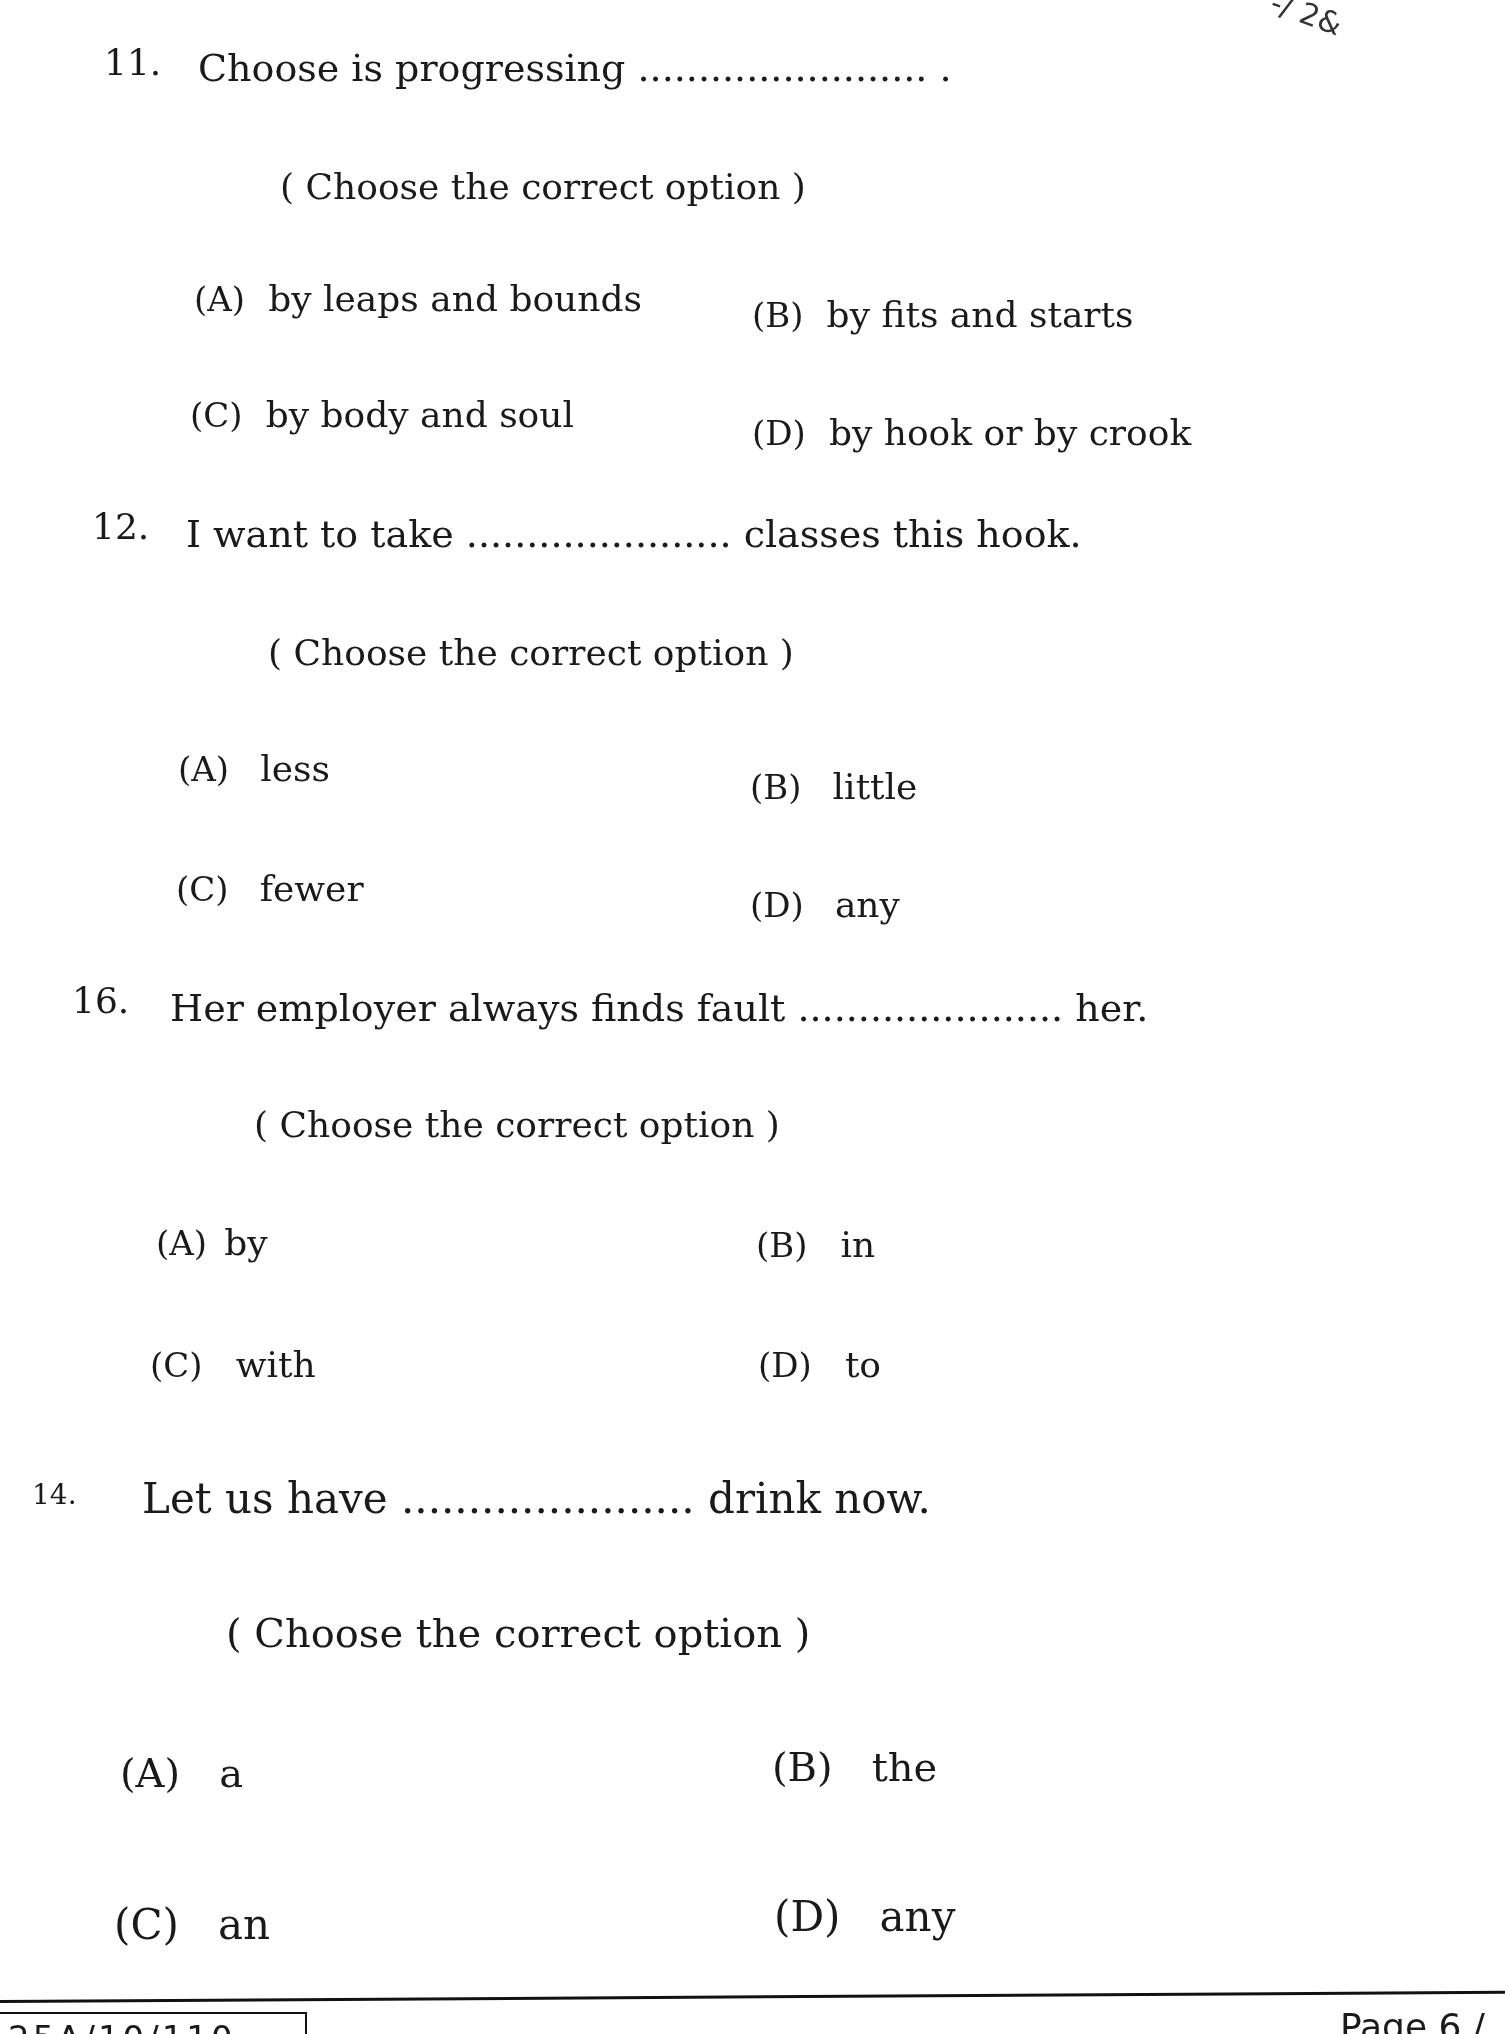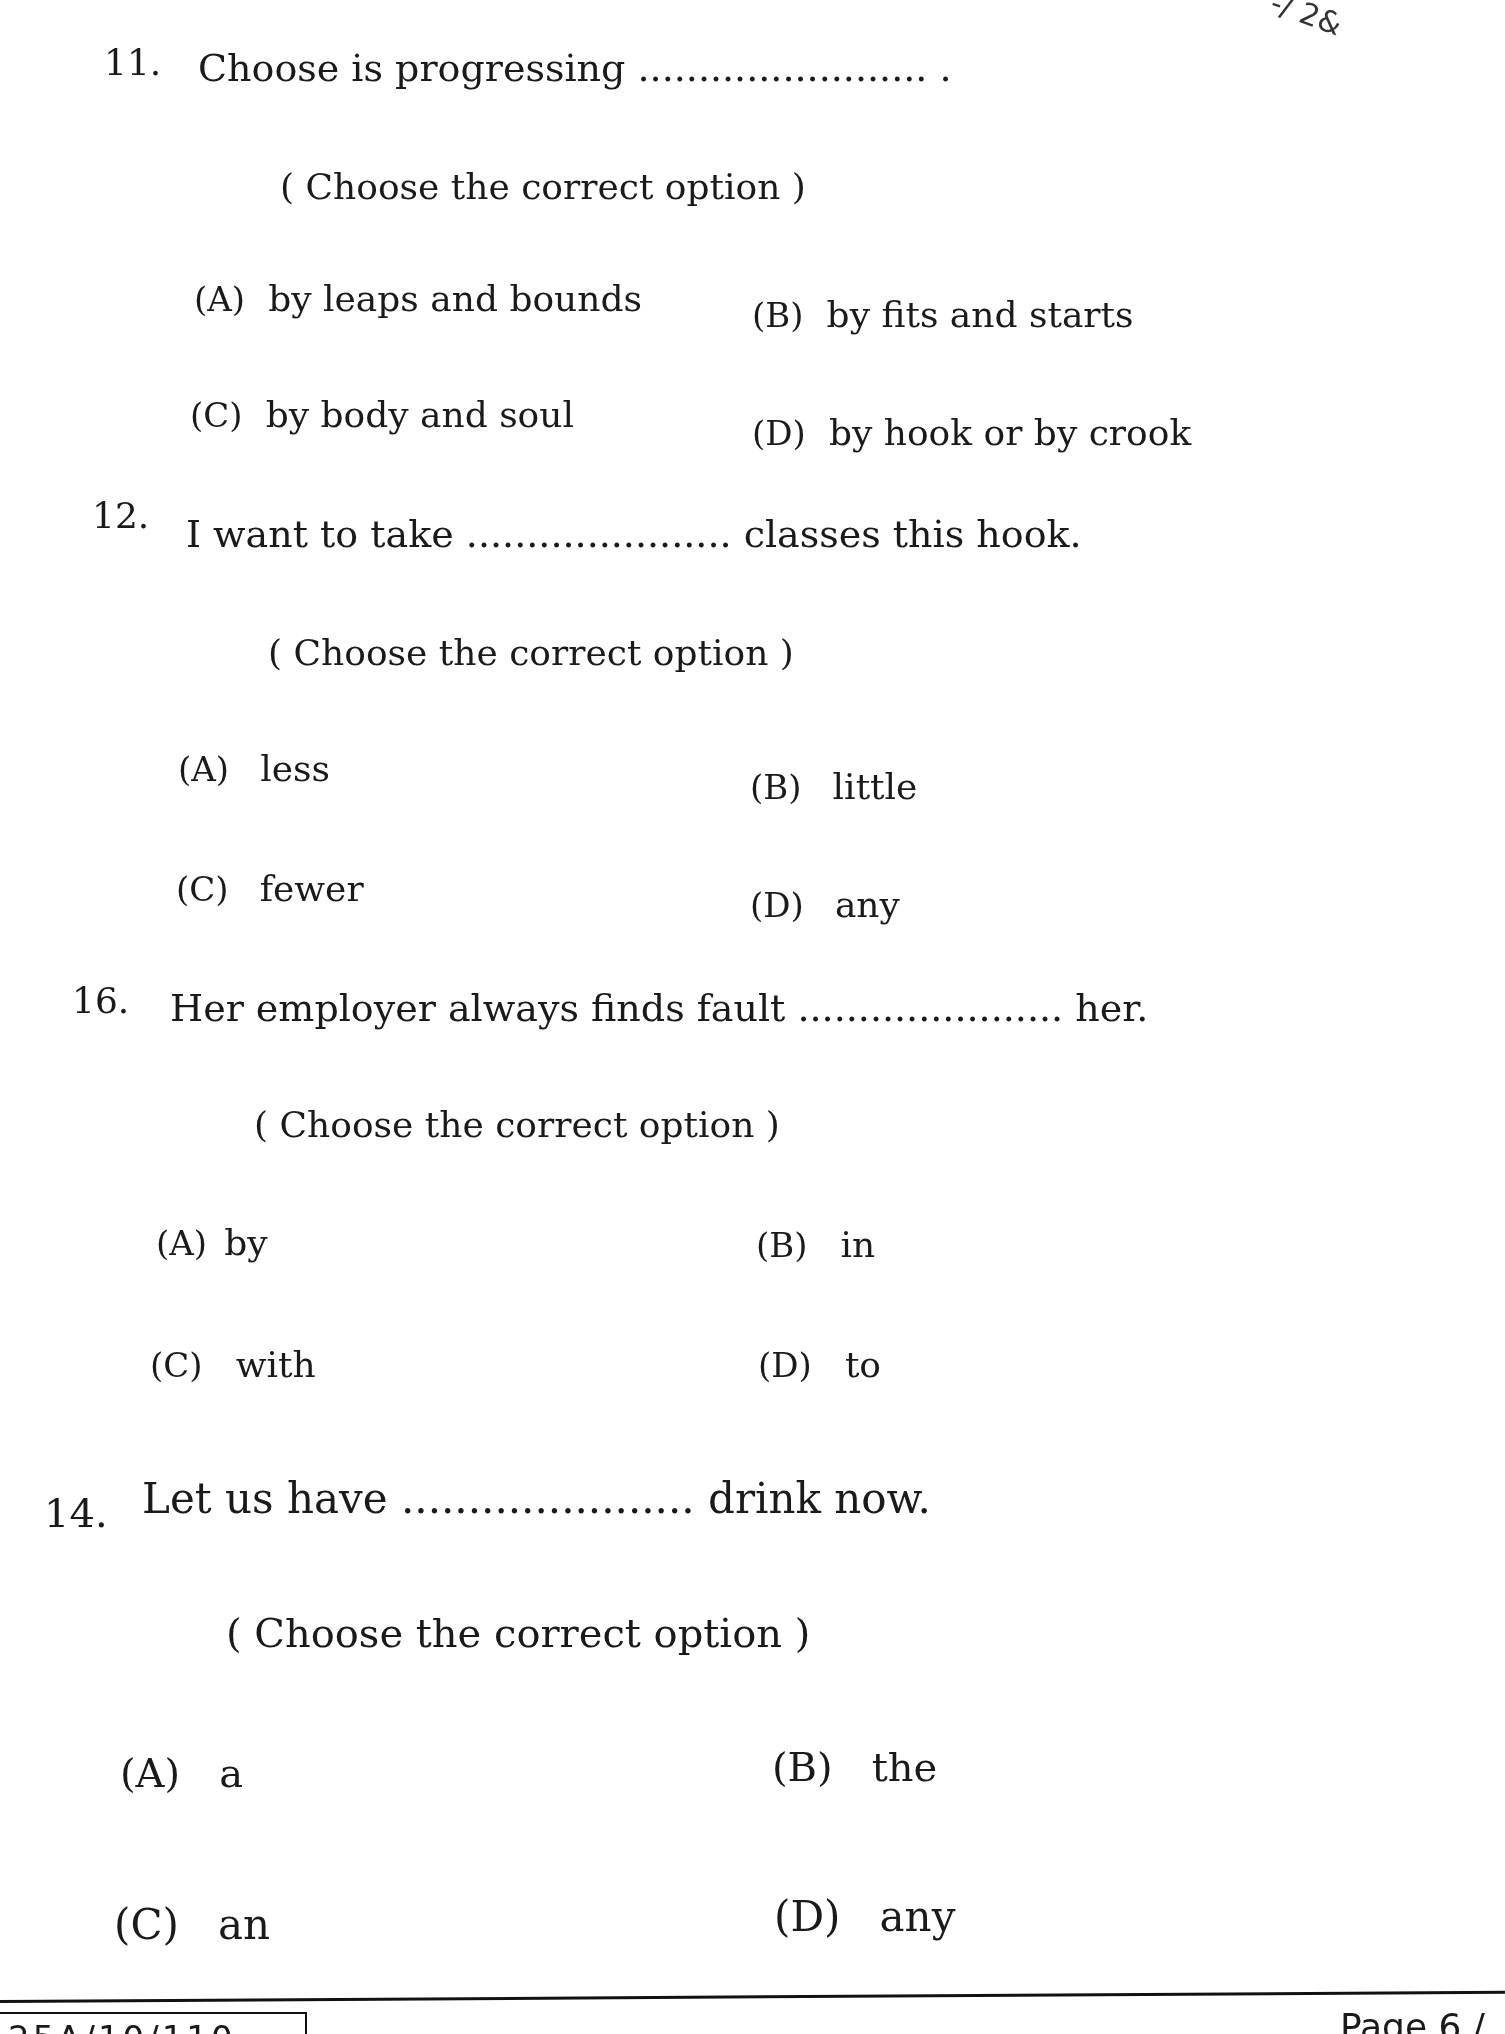--- a/index.html
+++ b/index.html
@@ -55,21 +55,21 @@
     <span class="opt-letter">(C)</span>
     <span class="opt-text" style="margin-left:18px;">by body and soul</span>
   </div>
   <div class="abs" style="left:752px; top:412px;">
     <span class="opt-letter">(D)</span>
     <span class="opt-text" style="margin-left:18px;">by hook or by crook</span>
   </div>
 </div>
 
 <div>
-  <div class="abs qnum" style="left:92px; top:495px;">12.</div>
+  <div class="abs qnum" style="left:92px; top:506px;">12.</div>
   <div class="abs qtext" style="left:186px; top:512px;">I want to take ...................... classes this hook.</div>
   <div class="abs instr" style="left:268px; top:632px;">( Choose the correct option )</div>
   <div class="abs" style="left:178px; top:748px;">
     <span class="opt-letter">(A)</span>
     <span class="opt-text" style="margin-left:26px;">less</span>
   </div>
   <div class="abs" style="left:750px; top:766px;">
     <span class="opt-letter">(B)</span>
     <span class="opt-text" style="margin-left:26px;">little</span>
   </div>
@@ -99,21 +99,21 @@
     <span class="opt-letter">(C)</span>
     <span class="opt-text" style="margin-left:28px;">with</span>
   </div>
   <div class="abs" style="left:758px; top:1344px;">
     <span class="opt-letter">(D)</span>
     <span class="opt-text" style="margin-left:28px;">to</span>
   </div>
 </div>
 
 <div>
-  <div class="abs qnum" style="left:44px; top:1478px; font-size:40px;margin-top:12px;">14.</div>
+  <div class="abs qnum" style="left:32px; top:1478px; font-size:28px;">14.</div>
   <div class="abs qtext" style="left:142px; top:1474px; font-size:42px;">Let us have ...................... drink now.</div>
   <div class="abs instr" style="left:226px; top:1610px; font-size:40px;">( Choose the correct option )</div>
   <div class="abs" style="left:120px; top:1750px;">
     <span class="opt-letter" style="font-size:40px;">(A)</span>
     <span class="opt-text" style="margin-left:34px; font-size:40px;">a</span>
   </div>
   <div class="abs" style="left:772px; top:1744px;">
     <span class="opt-letter" style="font-size:40px;">(B)</span>
     <span class="opt-text" style="margin-left:34px; font-size:40px;">the</span>
   </div>

